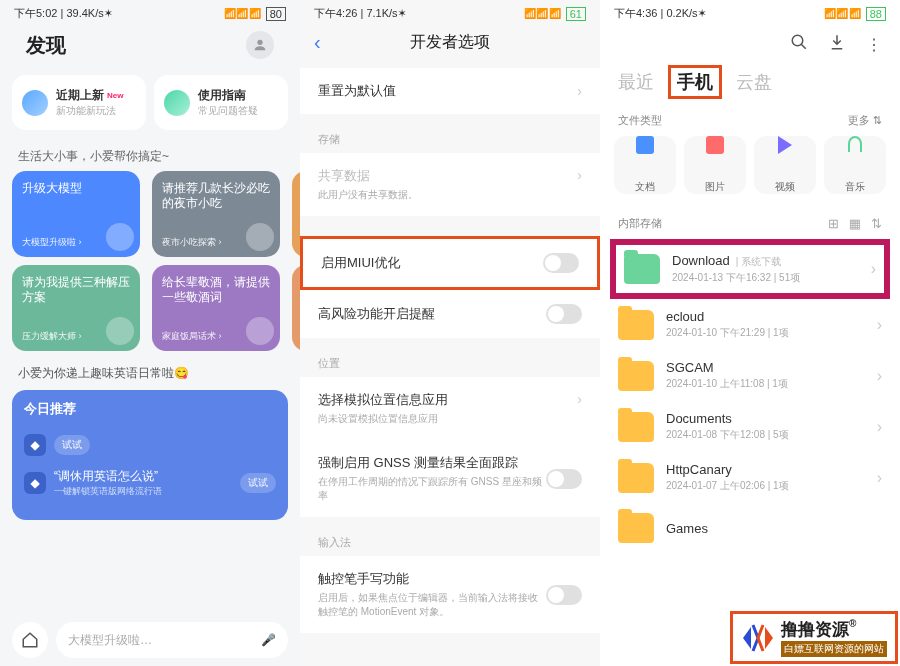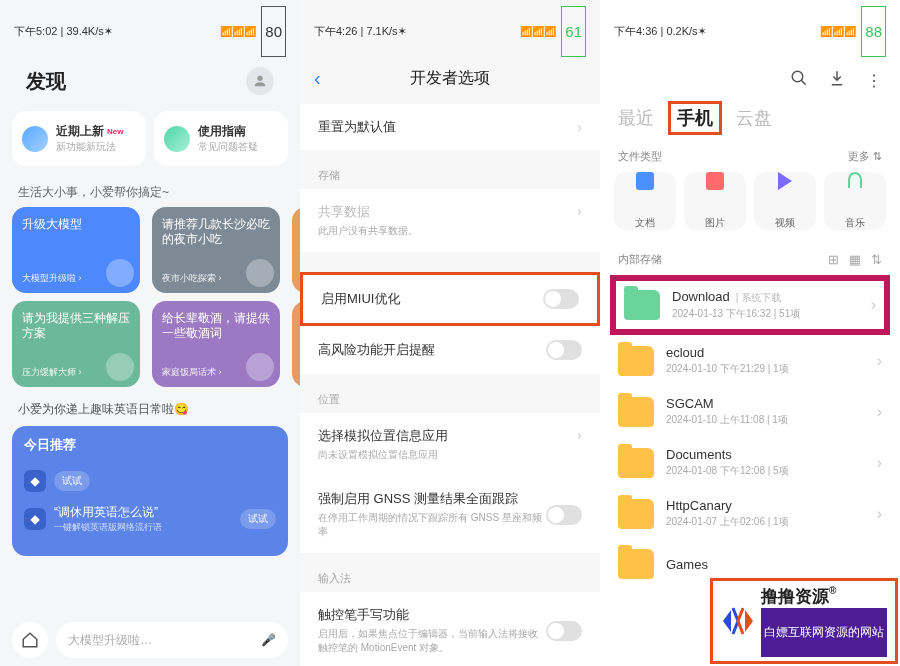--- a/index.html
+++ b/index.html
@@ -4,21 +4,21 @@
 <style>
   * { box-sizing: border-box; margin: 0; padding: 0; font-family: -apple-system, "Helvetica Neue", Arial, sans-serif; }
   body { width: 900px; height: 666px; background: #fff; display: flex; overflow: hidden; position: relative; }
   .phone { width: 300px; height: 666px; position: relative; overflow: hidden; }
   .p1 { background: #f5f6f8; }
   .p2 { background: #f7f7f7; }
   .p3 { background: #ffffff; }
   .statusbar { display:flex; justify-content:space-between; align-items:center; padding: 6px 14px 2px; font-size:11px; color:#333; }
   .sb-left { font-weight:500; }
   .sb-right { display:flex; gap:4px; align-items:center; font-size:10px; }
-  .batt { border:1px solid #555; border-radius:0; padding:16px 3px; font-size:15px; }
+  .batt { border:1px solid #555; border-radius:0; padding:0 3px; font-size:11px; }
   .batt.green { border-color:#3bc45b; color:#3bc45b; }
 
   
   .p1 .header { display:flex; justify-content:space-between; align-items:center; padding:8px 26px 6px; }
   .p1 .header h1 { font-size:20px; font-weight:600; color:#222; }
   .avatar { width:28px; height:28px; border-radius:50%; background:#e5e6ea; display:flex; align-items:center; justify-content:center; }
   .p1 .cards { display:flex; gap:8px; padding:10px 12px; }
   .ncard { flex:1; background:#fff; border-radius:14px; padding:12px 10px; display:flex; align-items:center; gap:8px; }
   .nicon { width:26px; height:26px; border-radius:50%; }
   .nicon.blue { background:linear-gradient(135deg,#5aa8ff,#a2d0ff); }
@@ -88,21 +88,21 @@
   .fname { font-size:13px; color:#333;}
   .fmeta { font-size:10px; color:#aaa; margin-top:2px;}
   .fchev { color:#ccc; }
   .systag { font-size:10px; color:#bbb; margin-left:6px;}
   .folder.boxed2 { border:6px solid #be185d; margin:0 10px; padding:8px 8px;}
 
   
   .watermark { position:absolute; right:2px; bottom:2px; border:3px solid #e64d1c; background:#fff; padding:4px 8px; display:flex; align-items:center; gap:6px;}
   .wm-logo { width:34px; height:30px; display:flex; align-items:center; justify-content:center;}
   .wm-txt .wm-big { font-size:17px; font-weight:900; color:#222;}
-  .wm-txt .wm-small { font-size:12px; background:#4c1d95; color:#fff; padding:16px 3px;}
+  .wm-txt .wm-small { font-size:10px; background:#a16207; color:#fff; padding:1px 3px;}
   .reg { font-size:10px; vertical-align:top;}
 </style>
 </head>
 <body>
 
 <div class="phone p1">
   <div class="statusbar">
     <span class="sb-left"><span>下午5:02</span> | <span>39.4K/s</span>✶</span>
     <span class="sb-right">📶📶📶 <span class="batt">80</span></span>
   </div>

